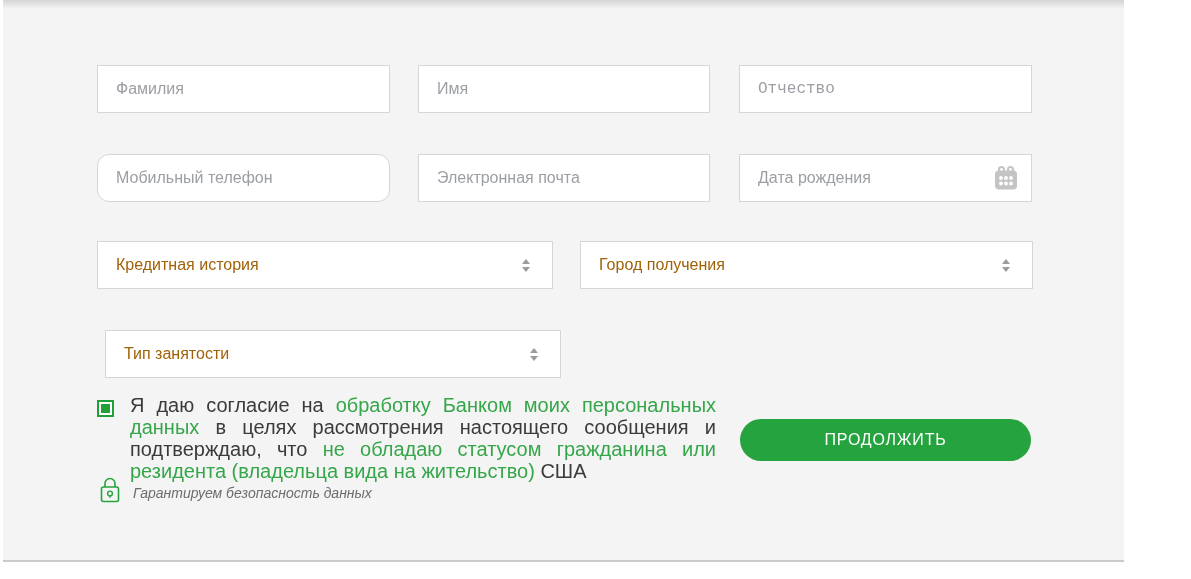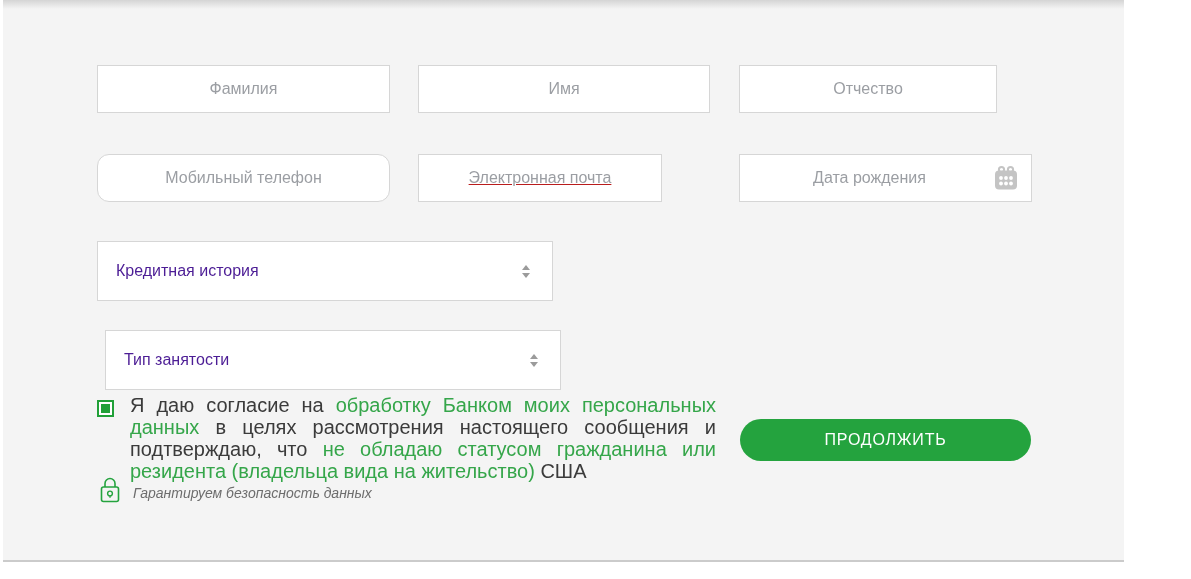--- a/index.html
+++ b/index.html
@@ -33,40 +33,39 @@
     pointer-events: none;
   }
   .text-input {
     position: absolute;
     height: 48px;
     background: #ffffff;
     border: 1px solid #d6d6d6;
     box-sizing: border-box;
     padding: 0 18px;
     font-size: 16px;
-    color: #b91c1c;
+    color: #8b5cf6;
     font-family: inherit;
     outline: none;
-    text-align: center;
   }
   .text-input::placeholder {
     color: #9b9ea3;
     opacity: 1;
   }
   .select-box {
     position: absolute;
-    height: 60px;
+    height: 48px;
     background: #ffffff;
     border: 1px solid #d6d6d6;
     box-sizing: border-box;
     display: flex;
     align-items: center;
     padding: 0 18px;
     font-size: 16px;
-    color: #4c1d95;
+    color: #a16207;
     cursor: pointer;
   }
   .select-value { flex: 1; }
   .arrows {
     display: flex;
     flex-direction: column;
     align-items: center;
     gap: 3px;
     margin-right: 4px;
   }
@@ -150,24 +149,24 @@
   }
 </style>
 </head>
 <body>
 
 <div class="stage">
   <div class="card">
 
     <input class="text-input" style="left: 94px; top: 65px; width: 293px;" placeholder="Фамилия">
     <input class="text-input" style="left: 415px; top: 65px; width: 292px;" placeholder="Имя">
-    <input class="text-input" style="left: 736px; top: 65px; width: 258px;" placeholder="Отчество">
+    <input class="text-input" style="left: 736px; top: 65px; width: 293px; font-family: Liberation Mono, monospace;" placeholder="Отчество">
 
     <input class="text-input" style="left: 94px; top: 154px; width: 293px; border-radius: 12px;" placeholder="Мобильный телефон">
-    <input class="text-input" style="left: 415px; top: 154px; width: 244px; text-decoration: underline;" placeholder="Электронная почта">
+    <input class="text-input" style="left: 415px; top: 154px; width: 292px;" placeholder="Электронная почта">
     <input class="text-input" style="left: 736px; top: 154px; width: 293px; padding-right: 50px;" placeholder="Дата рождения">
     <svg class="calendar-icon" width="28" height="28" viewBox="0 0 28 28">
       <circle cx="9.5" cy="5.5" r="2.6" fill="none" stroke="#c4c4c4" stroke-width="2"></circle>
       <circle cx="18.5" cy="5.5" r="2.6" fill="none" stroke="#c4c4c4" stroke-width="2"></circle>
       <rect x="3" y="6.5" width="22" height="19" rx="4" fill="#c4c4c4"></rect>
       <g fill="#ffffff">
         <circle cx="9" cy="14" r="1.9"></circle>
           <circle cx="14" cy="14" r="1.9"></circle>
           <circle cx="19" cy="14" r="1.9"></circle>
         <circle cx="9" cy="19.5" r="1.9"></circle>
@@ -176,20 +175,27 @@
       </g>
     </svg>
 
     <div class="select-box" style="left:94px; top:241px; width:456px;">
       <span class="select-value">Кредитная история</span>
       <span class="arrows">
         <span class="tri-up"></span>
           <span class="tri-down"></span>
       </span>
     </div>
+    <div class="select-box" style="left:577px; top:241px; width:453px;">
+      <span class="select-value">Город получения</span>
+      <span class="arrows">
+        <span class="tri-up"></span>
+          <span class="tri-down"></span>
+      </span>
+    </div>
 
     <div class="select-box" style="left:102px; top:330px; width:456px;">
       <span class="select-value">Тип занятости</span>
       <span class="arrows">
         <span class="tri-up"></span>
           <span class="tri-down"></span>
       </span>
     </div>
 
     <div class="checkbox">

